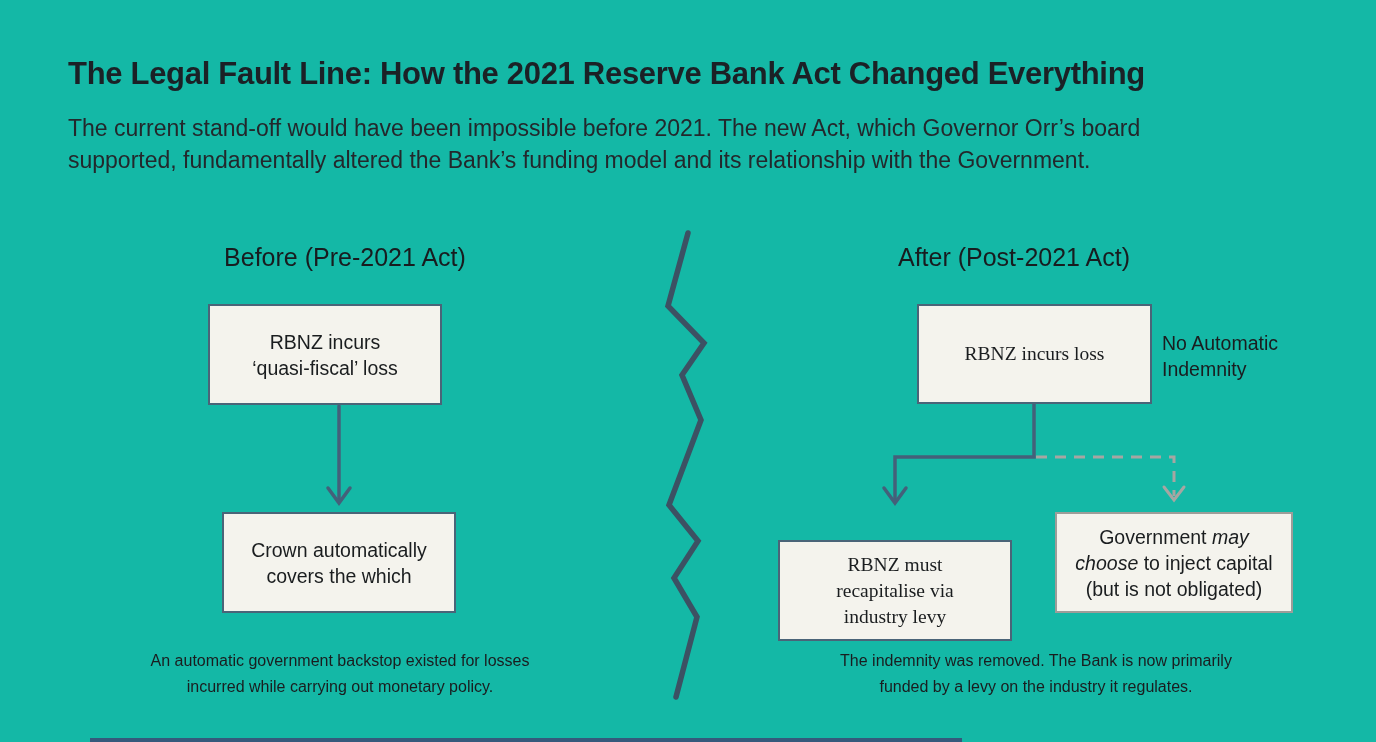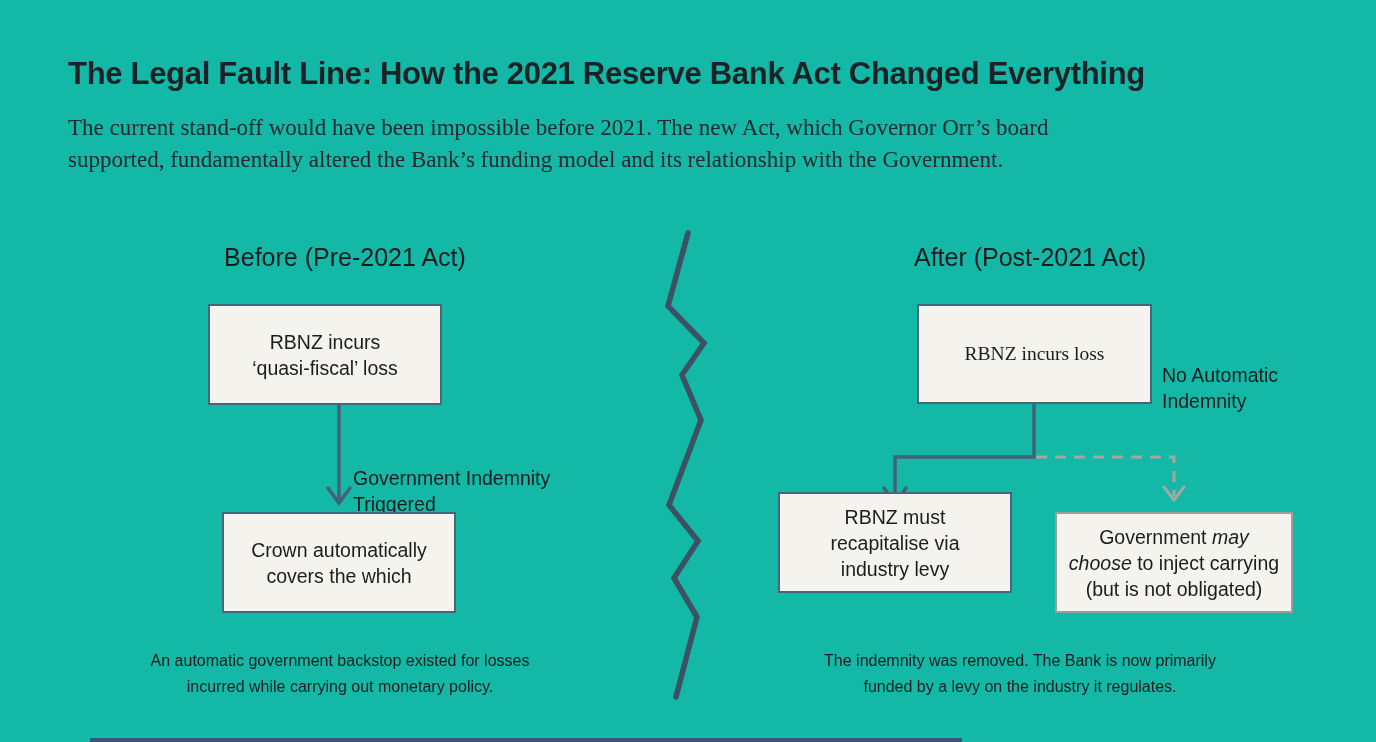--- a/index.html
+++ b/index.html
@@ -27,32 +27,31 @@
   }
   .subtitle {
     position: absolute;
     left: 68px; top: 112px;
     font-size: 23px;
     line-height: 32px;
     color: #23282c;
     margin: 0;
     white-space: pre-line;
     width: 1260px;
-    font-family: Liberation Serif, serif;
   }
   .panel-heading {
     position: absolute;
     top: 243px;
     font-size: 25px;
     color: #181c1f;
     text-align: center;
     width: 500px;
   }
   .heading-before { left: 95px; }
-  .heading-after  { left: 780px; }
+  .heading-after  { left: 764px; }
   .flow-box {
     position: absolute;
     box-sizing: border-box;
     border: 2.5px solid #4a6478;
     background: #f4f3ed;
     display: flex;
     align-items: center;
     justify-content: center;
     text-align: center;
     font-size: 19.5px;
@@ -60,34 +59,33 @@
     color: #1a1d1f;
     white-space: pre-line;
   }
   .box-gray { border-color: #9d9d99; }
   .side-label {
     position: absolute;
     font-size: 19.5px;
     line-height: 26px;
     color: #1a1d1f;
     white-space: pre-line;
-    margin-top: 32px;
   }
   .caption {
     position: absolute;
     top: 648px;
     width: 540px;
     text-align: center;
     font-size: 16px;
     line-height: 26px;
     color: #1a1d1f;
     white-space: pre-line;
   }
   .caption-before { left: 70px; }
-  .caption-after  { left: 750px; }
+  .caption-after  { left: 766px; }
   .svg-layer {
     position: absolute;
     left: 0; top: 0;
     width: 1376px; height: 742px;
     pointer-events: none;
   }
   .bottom-bar {
     position: absolute;
     left: 90px; top: 738px;
     width: 872px; height: 4px;
@@ -122,42 +120,40 @@
       <path d="M1036,457 H1174 V496" stroke-dasharray="11,8"></path>
       <path d="M1164,487 L1174,500 L1184,487" stroke-linecap="round"></path>
     </g>
   </svg>
 
   <div class="panel-heading heading-before">Before (Pre-2021 Act)</div>
 
   <div class="flow-box" style="left:208px; top:304px; width:234px; height:101px;">RBNZ incurs
 ‘quasi-fiscal’ loss</div>
 
-  <div class="side-label" style="left:353px; top:433px;">Government Indemnity
-Triggered</div>
 
   <div class="flow-box" style="left:222px; top:512px; width:234px; height:101px;">Crown automatically
 covers the which</div>
 
   <div class="caption caption-before">An automatic government backstop existed for losses
 incurred while carrying out monetary policy.</div>
 
   <div class="panel-heading heading-after">After (Post-2021 Act)</div>
 
   <div class="flow-box" style="left:917px; top:304px; width:235px; height:100px;font-family:Liberation Serif, serif;">RBNZ incurs loss</div>
 
   <div class="side-label" style="left:1162px; top:330px;">No Automatic
 Indemnity</div>
 
-  <div class="flow-box" style="left:778px; top:492px; width:234px; height:101px;">RBNZ must
+  <div class="flow-box" style="left:778px; top:540px; width:234px; height:101px;font-family:Liberation Serif, serif;">RBNZ must
 recapitalise via
 industry levy</div>
 
   <div class="flow-box box-gray" style="left:1055px; top:512px; width:238px; height:101px;"><span><span>Government </span><span class="italic">may
-choose</span><span> to inject carrying</span><span>
+choose</span><span> to inject capital</span><span>
 (but is not obligated)</span></span></div>
 
   <div class="caption caption-after">The indemnity was removed. The Bank is now primarily
 funded by a levy on the industry it regulates.</div>
 
   <div class="bottom-bar"></div>
 
 </div>
 
 </body></html>

